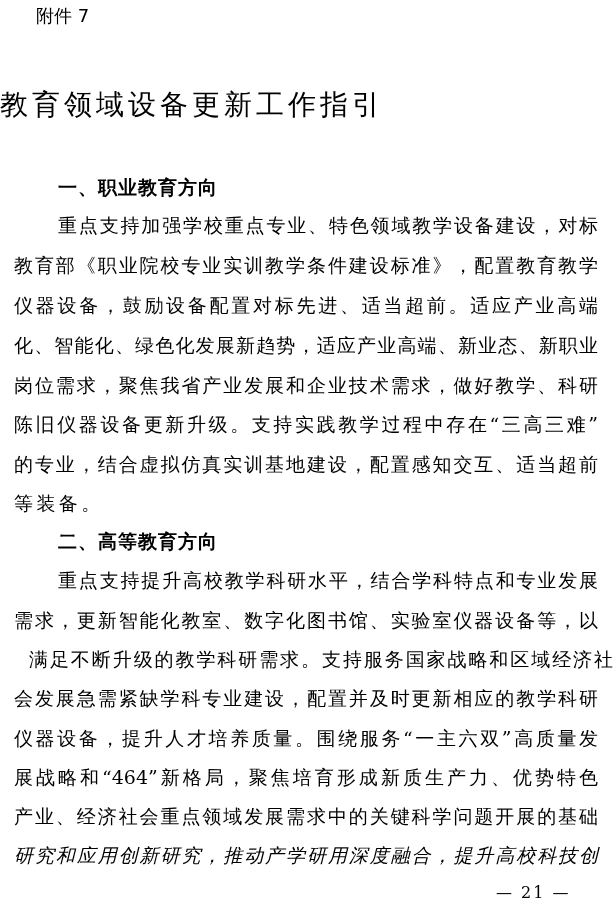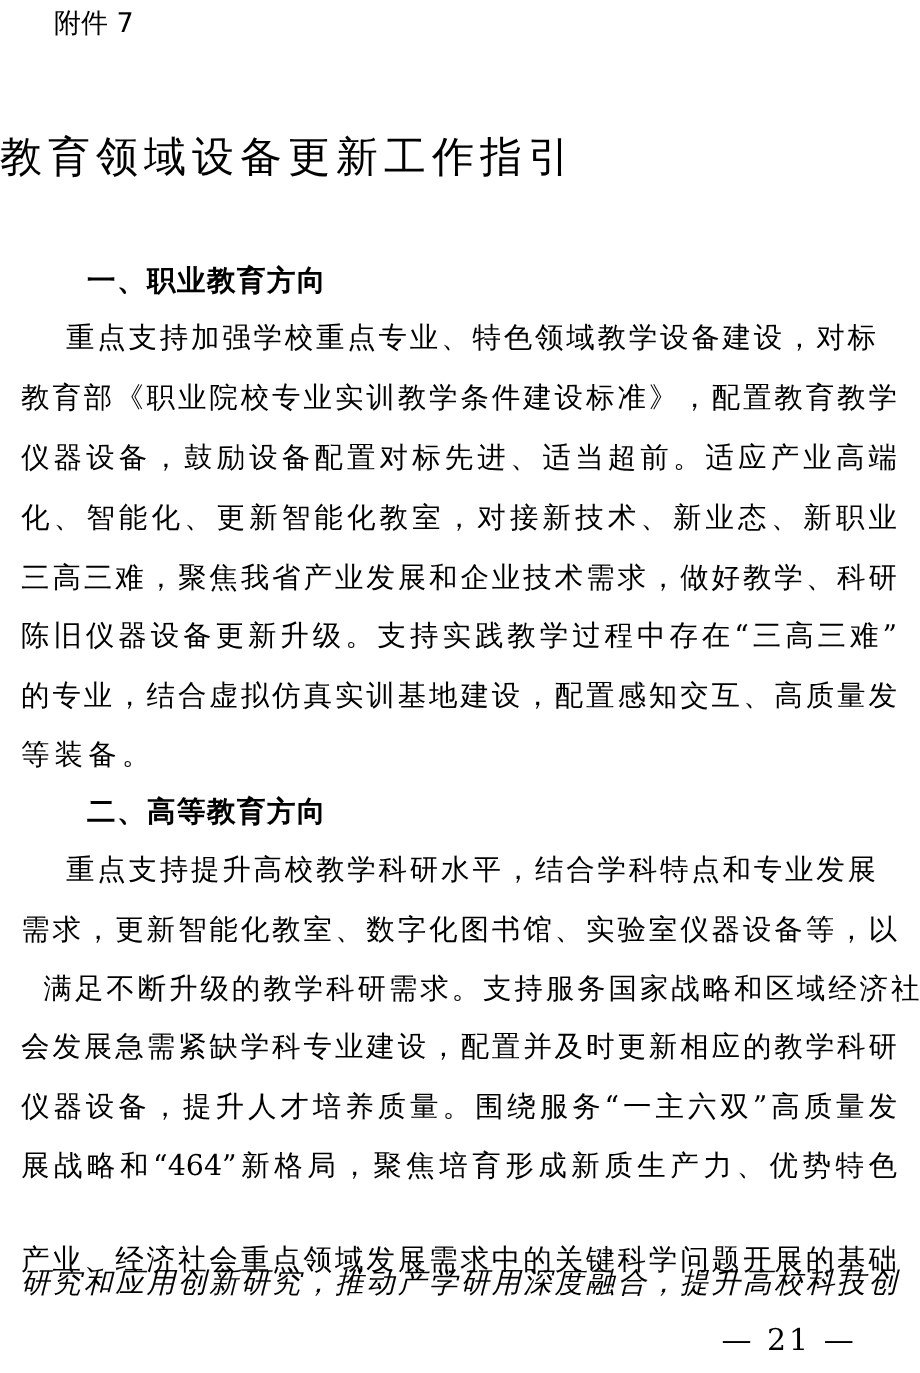--- a/index.html
+++ b/index.html
@@ -4,46 +4,46 @@
 <style>
   html, body { margin:0; padding:0; background:#ffffff; }
   body { width:613px; height:915px; position:relative; overflow:hidden;
          font-family: "DejaVu Serif", "Liberation Serif", serif; color:#000; }
   .attach { position:absolute; left:14px; top:5px; font-size:18px; line-height:22px;
             font-family: "DejaVu Sans", sans-serif; margin-left: 22px; }
   .title { position:absolute; left:0; width:613px; top:88px; text-align:left;
            font-size:28px; line-height:34px; letter-spacing:4px; }
   .line { position:absolute; left:14px; width:584px; font-size:19px; line-height:24px;
           white-space:nowrap; text-align:justify; text-align-last:justify; }
-  .line.indent { left:44px; width:540px; }
+  .line.indent { left:58px; width:540px; }
   .line.last { text-align-last:left; letter-spacing:3.4px; }
   .heading { position:absolute; left:58px; font-size:19px; line-height:24px; font-weight:bold;
              font-family: "DejaVu Sans", sans-serif; letter-spacing:1px; }
-  .pagenum { position:absolute; left:481px; top:882px; font-size:20px; line-height:22px;
+  .pagenum { position:absolute; left:496px; top:882px; font-size:16px; line-height:22px;
              letter-spacing:2px; }
 </style>
 </head>
 <body>
 
 <div class="attach">附件 7</div>
 <div class="title">教育领域设备更新工作指引</div>
 
 <div class="heading" style="top:175px;text-align:right;">一、职业教育方向</div>
 <div class="line indent" style="top:213px;">重点支持加强学校重点专业、特色领域教学设备建设，对标</div>
 <div class="line" style="top:253px;">教育部《职业院校专业实训教学条件建设标准》，配置教育教学</div>
 <div class="line" style="top:293px;">仪器设备，鼓励设备配置对标先进、适当超前。适应产业高端</div>
-<div class="line" style="top:333px;">化、智能化、更新智能化教室，对接新技术、新业态、新职业</div>
-<div class="line" style="top:373px;">三高三难，聚焦我省产业发展和企业技术需求，做好教学、科研</div>
+<div class="line" style="top:333px;">化、智能化、绿色化发展新趋势，适应产业高端、新业态、新职业</div>
+<div class="line" style="top:373px;">岗位需求，聚焦我省产业发展和企业技术需求，做好教学、科研</div>
 <div class="line" style="top:412px;">陈旧仪器设备更新升级。支持实践教学过程中存在“三高三难”</div>
-<div class="line" style="top:452px;">的专业，结合虚拟仿真实训基地建设，配置感知交互、高质量发</div>
+<div class="line" style="top:452px;">的专业，结合虚拟仿真实训基地建设，配置感知交互、适当超前</div>
 <div class="line last" style="top:491px;">等装备。</div>
 
 <div class="heading" style="top:529px;">二、高等教育方向</div>
 <div class="line indent" style="top:568px;">重点支持提升高校教学科研水平，结合学科特点和专业发展</div>
 <div class="line" style="top:608px;">需求，更新智能化教室、数字化图书馆、实验室仪器设备等，以</div>
 <div class="line" style="top:647px;margin-left:15px;">满足不断升级的教学科研需求。支持服务国家战略和区域经济社</div>
 <div class="line" style="top:686px;">会发展急需紧缺学科专业建设，配置并及时更新相应的教学科研</div>
 <div class="line" style="top:726px;">仪器设备，提升人才培养质量。围绕服务“一主六双”高质量发</div>
 <div class="line" style="top:765px;">展战略和“464”新格局，聚焦培育形成新质生产力、优势特色</div>
-<div class="line" style="top:828px;">产业、经济社会重点领域发展需求中的关键科学问题开展的基础</div>
+<div class="line" style="top:804px;">产业、经济社会重点领域发展需求中的关键科学问题开展的基础</div>
 <div class="line" style="top:843px;font-style:italic;">研究和应用创新研究，推动产学研用深度融合，提升高校科技创</div>
 
 <div class="pagenum">— 21 —</div>
 
 </body></html>

